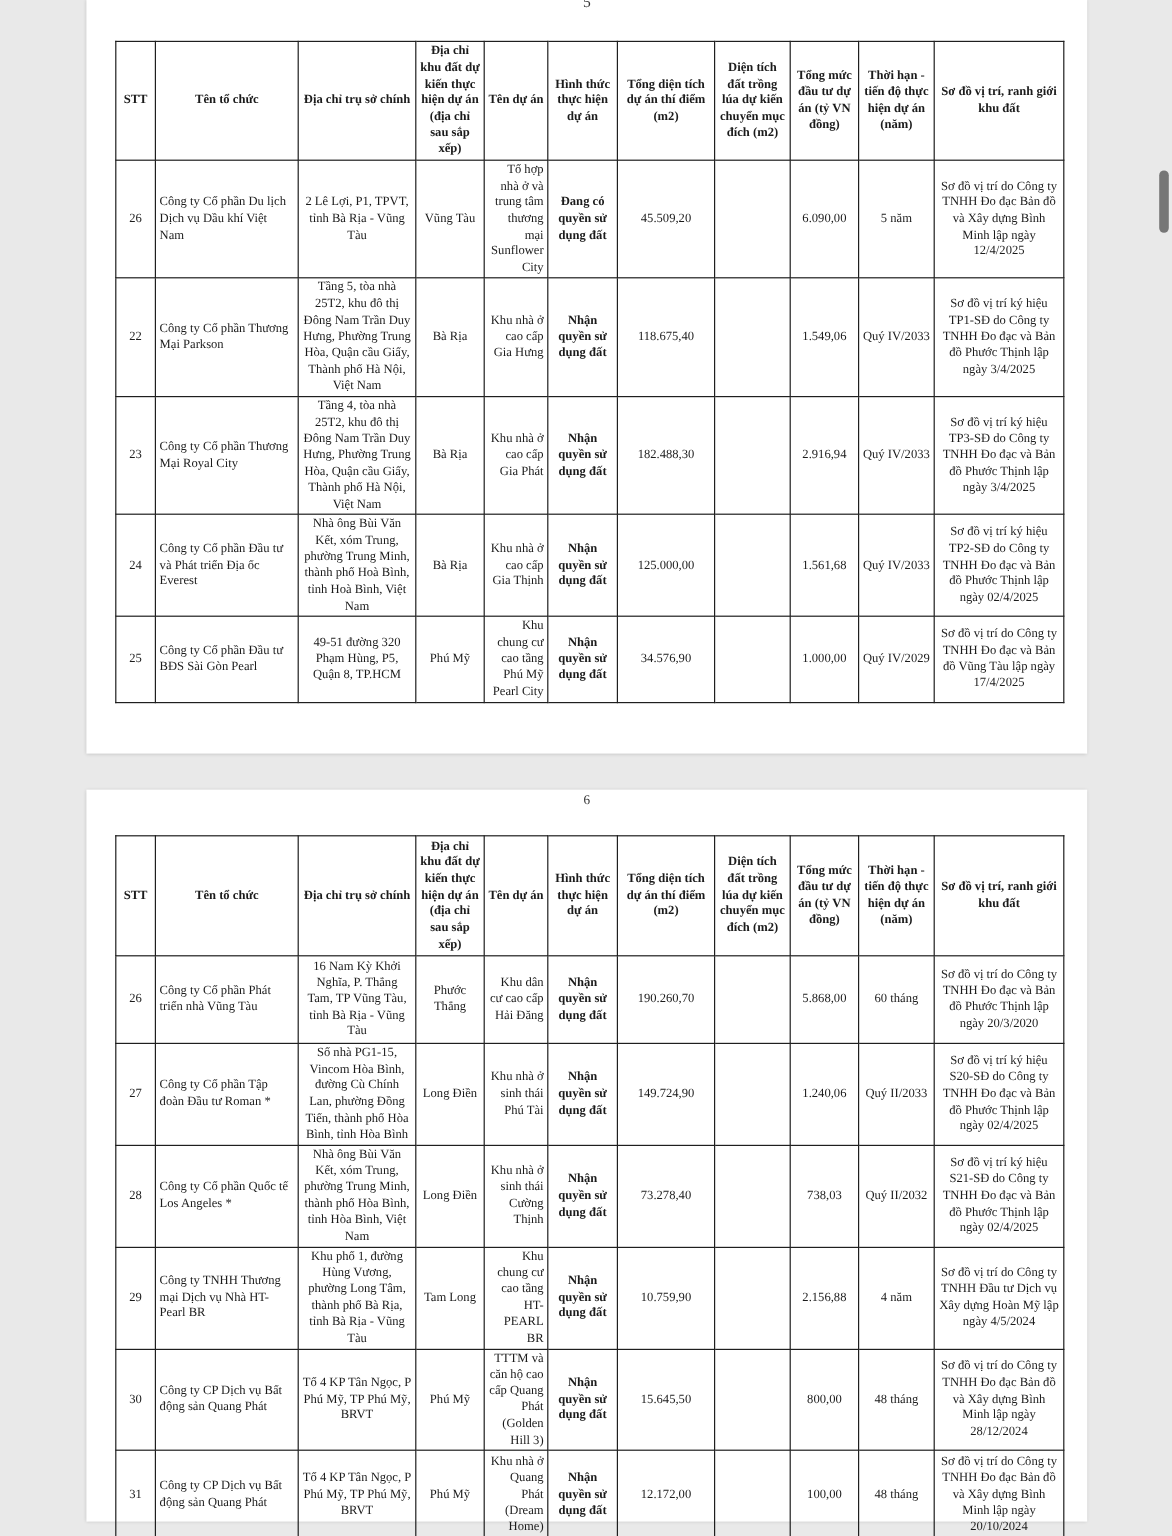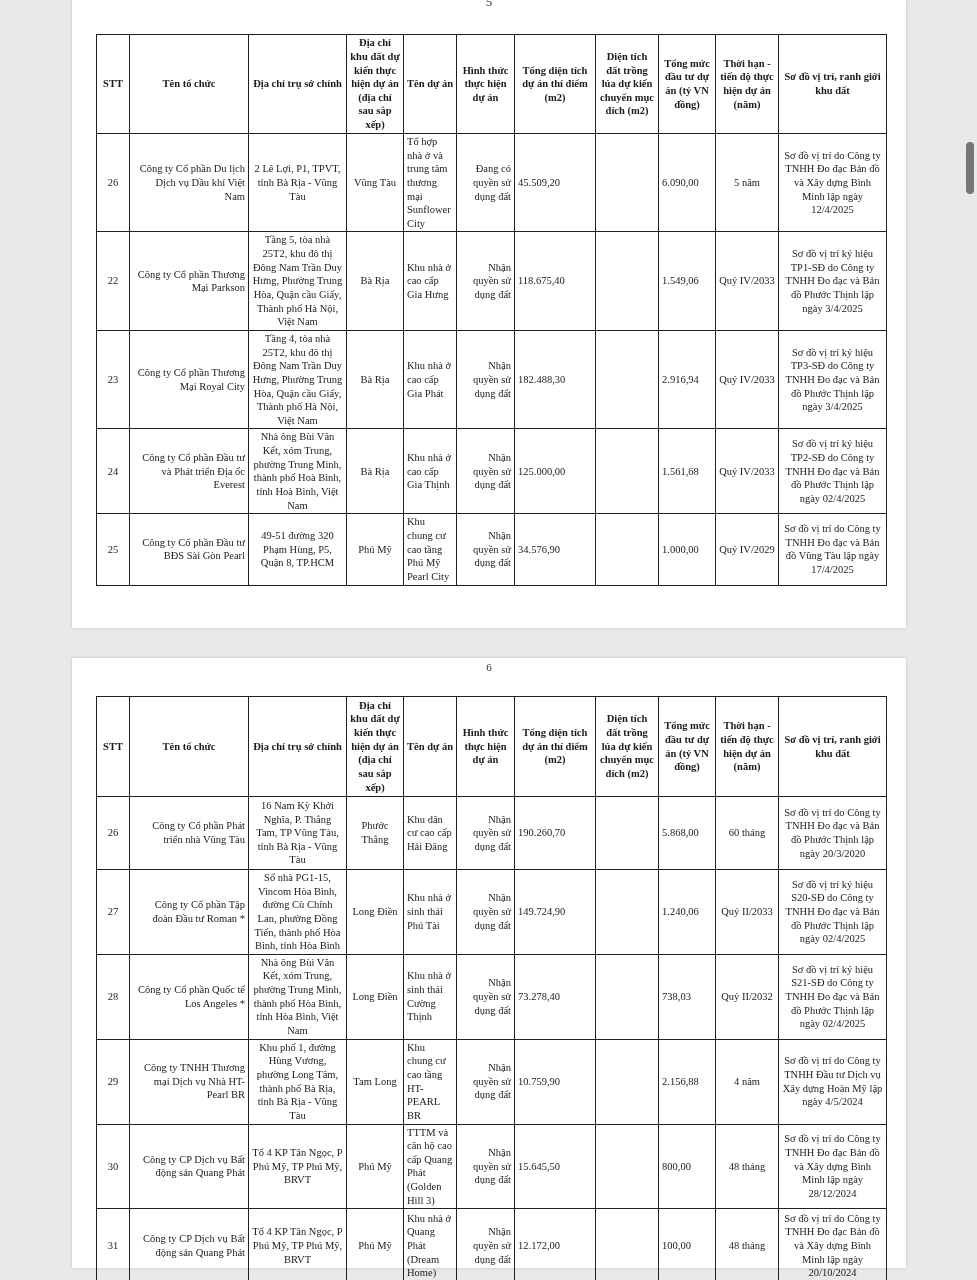--- a/index.html
+++ b/index.html
@@ -27,27 +27,27 @@
   #t2{margin-top:21px;}
   .doc-table th,.doc-table td{
     border:1px solid #1f1f1f;
     padding:1px 3px;
     font-size:10.5px;line-height:1.3;
     vertical-align:middle;
     word-wrap:break-word;overflow:hidden;
   }
   .doc-table th{font-weight:bold;text-align:center;}
   .c-stt{text-align:center;}
-  .c-org{text-align:right;}
+  .c-org{text-align:left;}
   .c-addr{text-align:center;}
   .c-land{text-align:center;}
-  .c-proj{text-align:left;}
-  .c-form{text-align:right;}
-  .c-area{text-align:left;}
-  .c-invest{text-align:left;}
+  .c-proj{text-align:right;}
+  .c-form{text-align:center;font-weight:bold;}
+  .c-area{text-align:center;}
+  .c-invest{text-align:center;}
   .c-dur{text-align:center;}
   .c-map{text-align:center;}
   
   #t1 thead tr{height:99px;}
   #t1 tbody tr:nth-child(1){height:95px;}
   #t1 tbody tr:nth-child(2){height:85px;}
   #t1 tbody tr:nth-child(3){height:86px;}
   #t1 tbody tr:nth-child(4){height:82px;}
   #t1 tbody tr:nth-child(5){height:62px;}
   #t2 thead tr{height:100px;}

